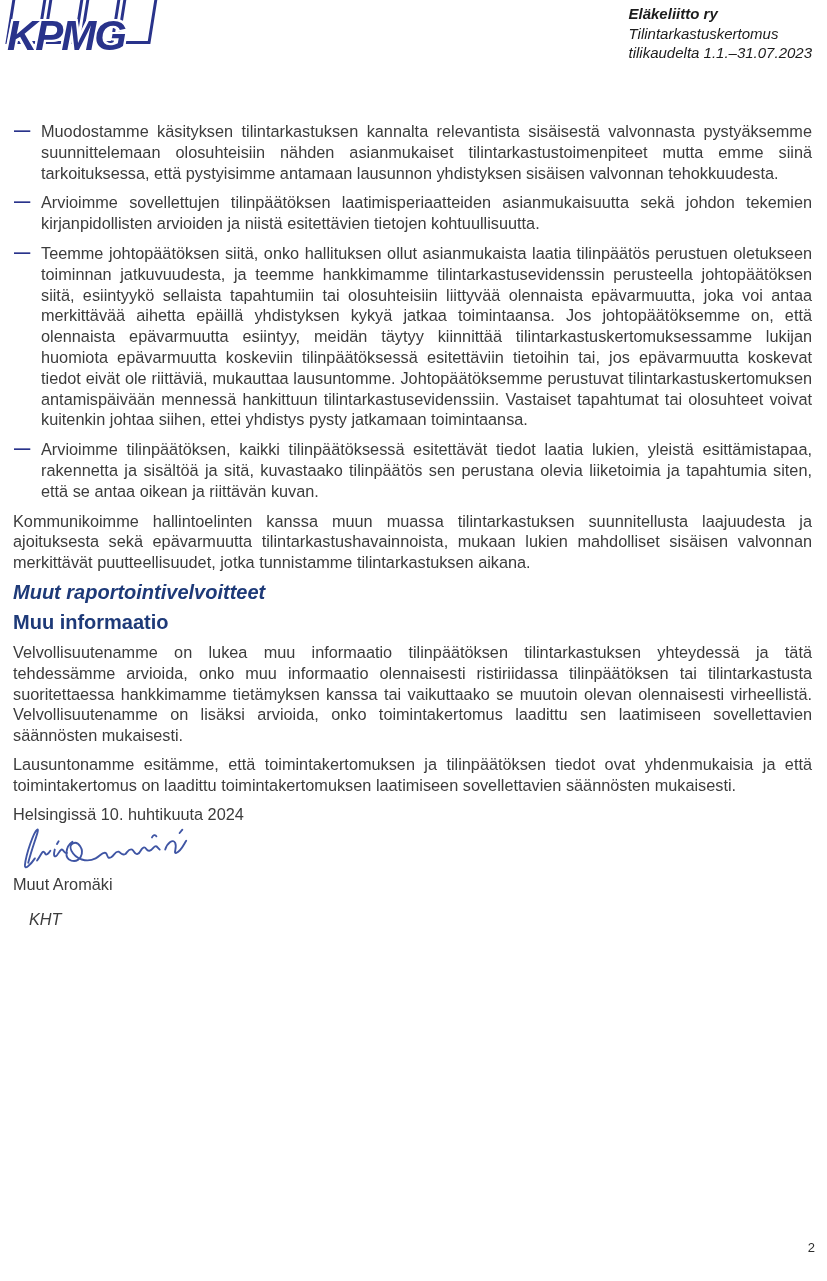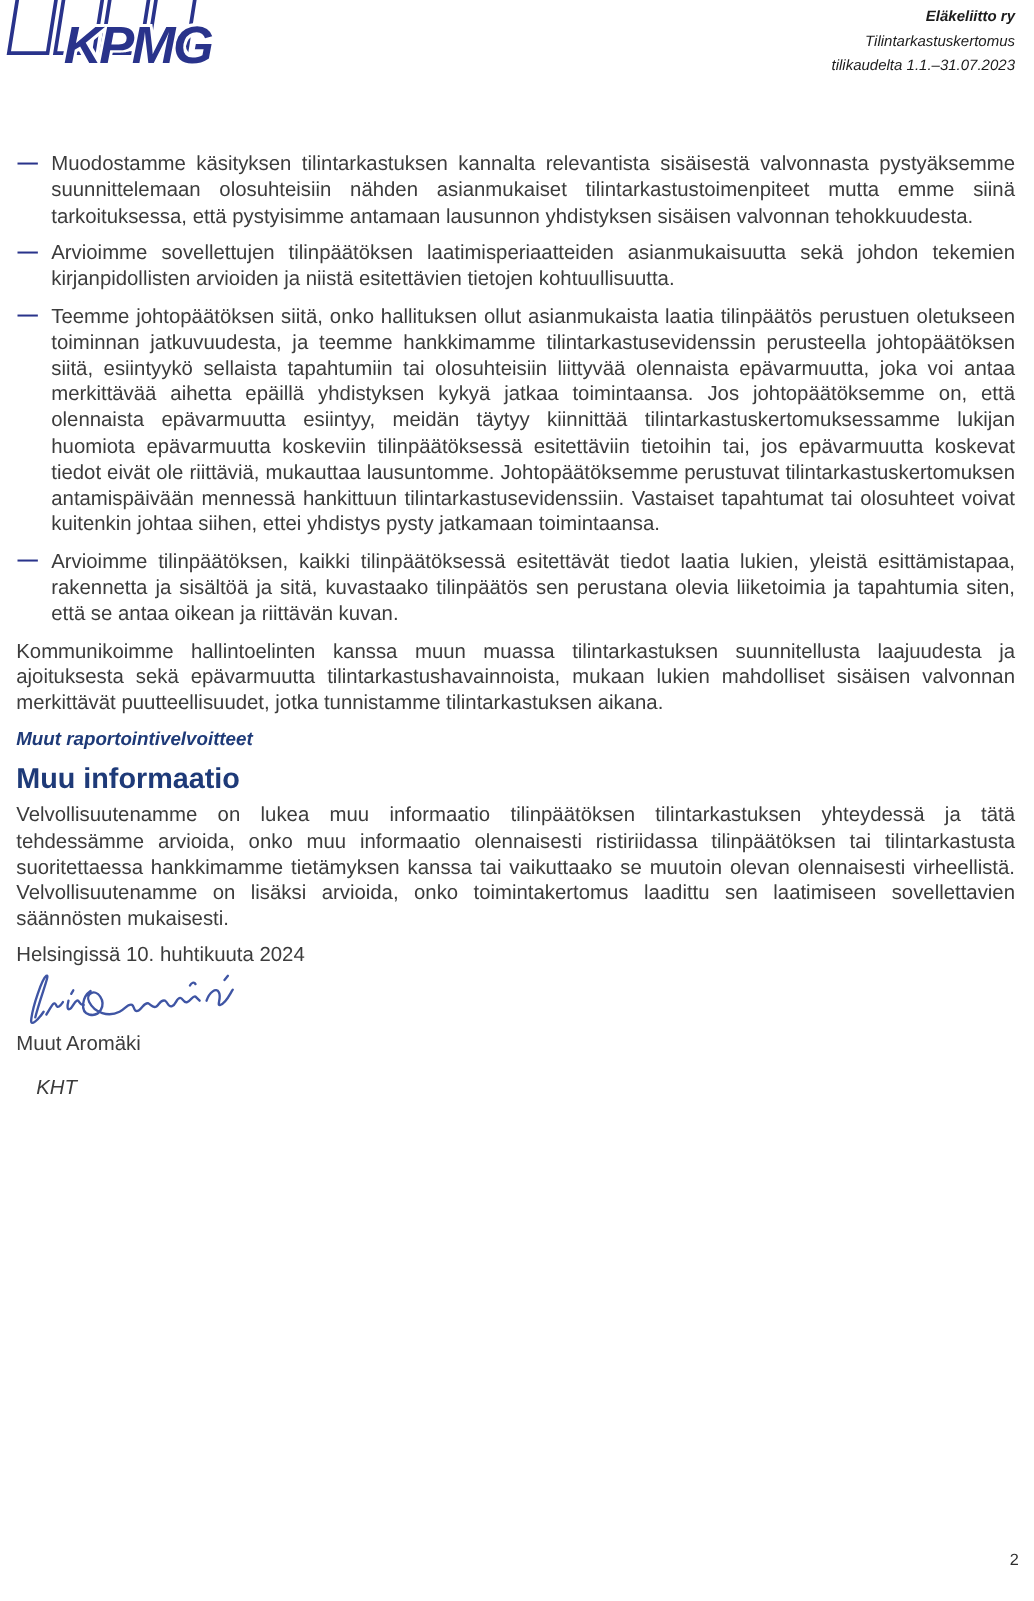--- a/index.html
+++ b/index.html
@@ -22,51 +22,50 @@
     background:#fff;
   }
   .kpmg-word {
     position:absolute; left:-3px; top:27px;
     font-size:42px; font-weight:bold; font-style:italic;
     letter-spacing:-2px;
     color:var(--brand-blue, #29338b);
     text-shadow:
       -2px 0 0 #fff, 2px 0 0 #fff, 0 -2px 0 #fff, 0 2px 0 #fff,
       -2px -2px 0 #fff, 2px 2px 0 #fff, -2px 2px 0 #fff, 2px -2px 0 #fff;
-    margin-left: 44px;
   }
   .header-right {
     position:absolute; top:4px; right:15px;
-    text-align:right; font-style:italic;
-    font-size:12px; line-height:19.5px; color:#1c1c1c;
+    font-style:italic;
+    font-size:15px; line-height:19.5px; color:#1c1c1c;
   }
   .header-right .org { font-weight:bold; }
 
   
   main { position:absolute; left:13px; top:121px; width:799px; }
   main p {
     margin:0 0 8px 0;
     font-size:16.3px; line-height:20.8px;
     text-align:justify;
   }
   p.bullet { position:relative; padding-left:28px; margin-bottom:9px; }
   p.bullet .dash {
     position:absolute; left:1px; top:-1px;
     color:var(--brand-blue, #2e3f8f);
     font-weight:bold; letter-spacing:-1px;
   }
   h2.h-other-reporting {
     margin:3px 0 9px 0;
-    font-size:15px; line-height:22px;
+    font-size:20px; line-height:22px;
     font-style:italic; font-weight:bold;
     color:var(--heading-blue, #1e3a78);
   }
   h3.h-other-info {
     margin:0 0 9px 0;
-    font-size:23px; line-height:21px;
+    font-size:20px; line-height:21px;
     font-weight:bold;
     color:var(--heading-blue, #1e3a78);
   }
   p.place-date { margin-bottom:1px; text-align:left; }
   .signature-svg { display:block; margin:-2px 0 0 2px; }
   p.sig-name { margin:0; line-height:19px; text-align:left; }
   p.sig-title { margin:16px; line-height:19px; font-style:italic; text-align:left; }
 
   .page-number {
     position:absolute; right:12px; bottom:26px;
@@ -114,20 +113,21 @@
 
     <p>Kommunikoimme hallintoelinten kanssa muun muassa tilintarkastuksen suunnitellusta laajuudesta ja ajoituksesta sekä epävarmuutta tilintarkastushavainnoista, mukaan lukien mahdolliset sisäisen valvonnan merkittävät puutteellisuudet, jotka tunnistamme tilintarkastuksen aikana.</p>
 
     <h2 class="h-other-reporting">Muut raportointivelvoitteet</h2>
 
     <h3 class="h-other-info">Muu informaatio</h3>
 
 
     <p>Velvollisuutenamme on lukea muu informaatio tilinpäätöksen tilintarkastuksen yhteydessä ja tätä tehdessämme arvioida, onko muu informaatio olennaisesti ristiriidassa tilinpäätöksen tai tilintarkastusta suoritettaessa hankkimamme tietämyksen kanssa tai vaikuttaako se muutoin olevan olennaisesti virheellistä. Velvollisuutenamme on lisäksi arvioida, onko toimintakertomus laadittu sen laatimiseen sovellettavien säännösten mukaisesti.</p>
 
+    <p>Lausuntonamme esitämme, että toimintakertomuksen ja tilinpäätöksen tiedot ovat yhdenmukaisia ja että toimintakertomus on laadittu toimintakertomuksen laatimiseen sovellettavien säännösten mukaisesti.</p>
 
 
     <p class="place-date">Helsingissä 10. huhtikuuta 2024</p>
 
     <svg class="signature-svg" width="190" height="52" viewBox="0 0 172 47">
       <g fill="none" stroke="var(--signature-ink, #3f55a4)" stroke-width="1.7" stroke-linecap="round" stroke-linejoin="round">
         <path d="M12 36 C16 20 23 4 20 6 C17 8 10 28 9 38 C8.4 43 14 38 18 32"></path>
         <path d="M20 34 C24 28 25 24 27 27 C28 30 30 28 32 25"></path>
         <path d="M36 24 C35 28 35 31 37 30 C39 29 40 25 42 24 C44 23 44 28 47 27"></path>
         <path d="M38 19 l1.5 -2.5"></path>

